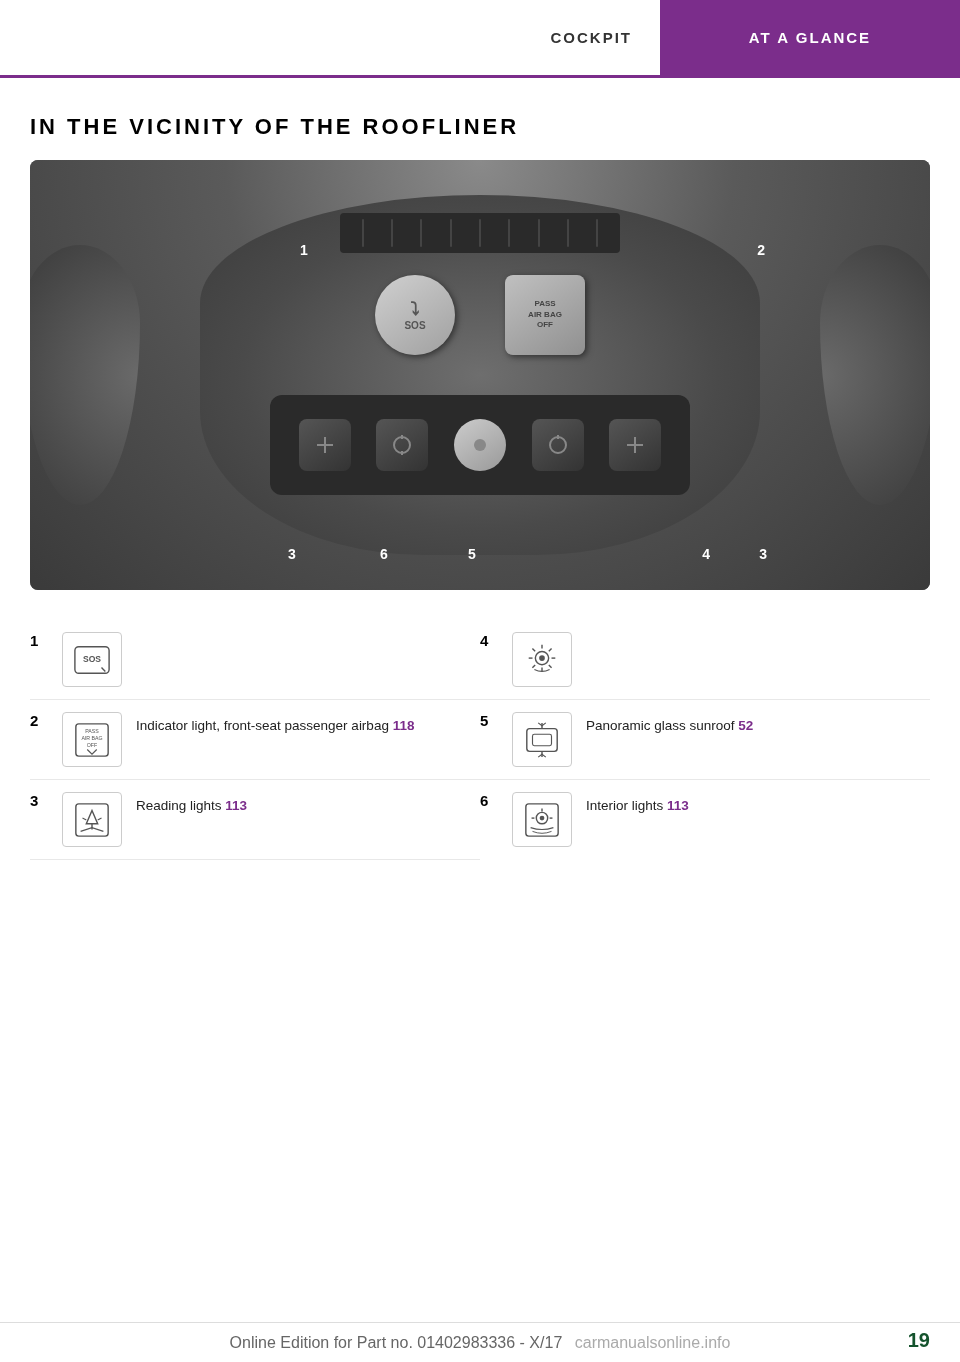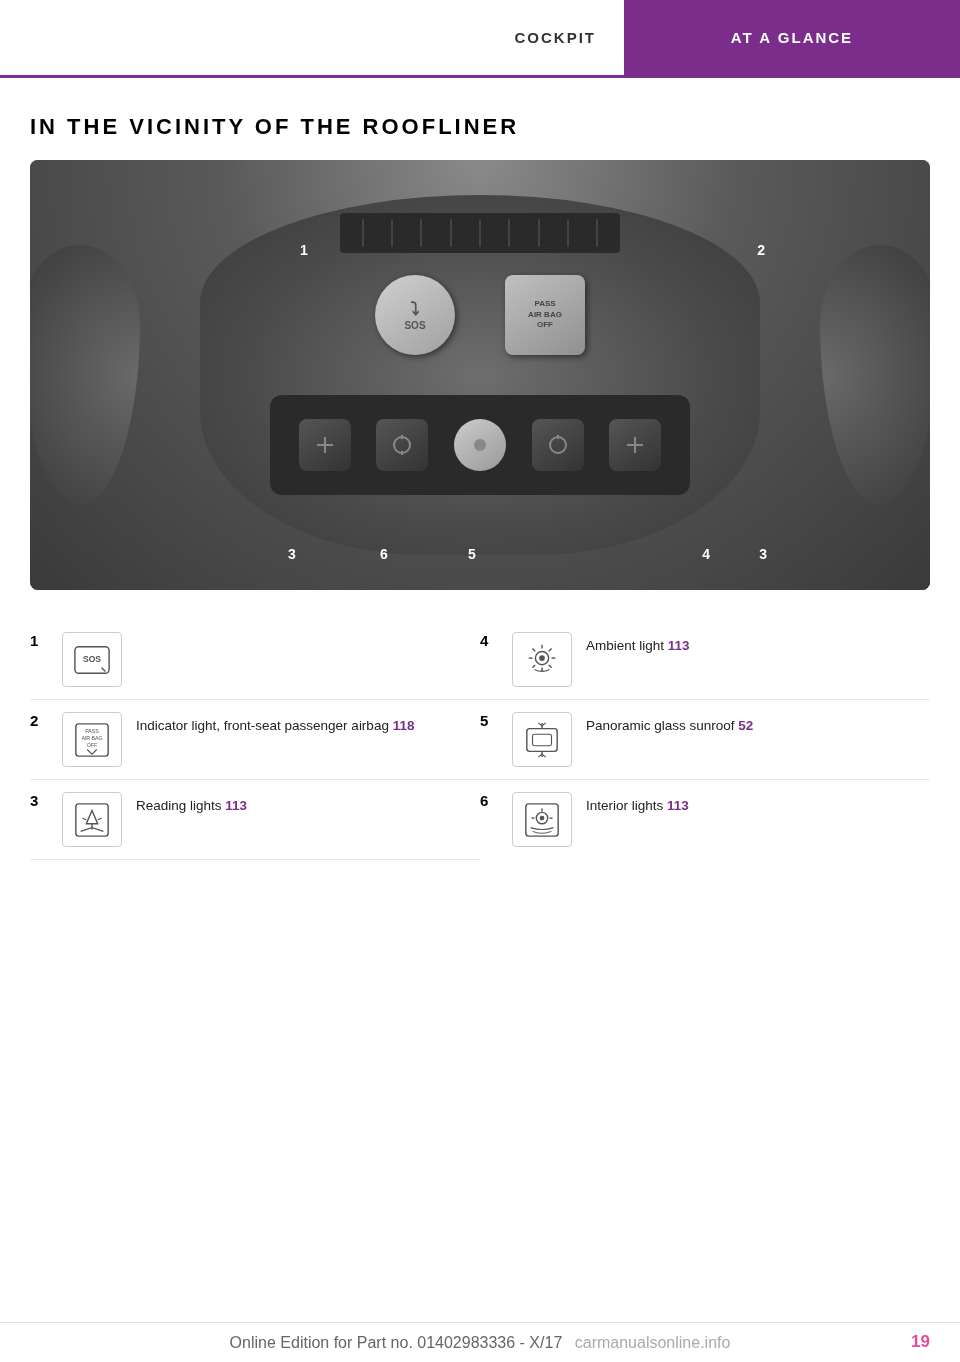--- a/index.html
+++ b/index.html
@@ -19,21 +19,21 @@
     }
     .header-left {
       flex: 1;
       display: flex;
       align-items: center;
       justify-content: flex-end;
       padding-right: 28px;
       background: #fff;
     }
     .header-right {
-      width: 336px;
+      width: 300px;
       background: #7b2d8b;
       display: flex;
       align-items: center;
       justify-content: center;
     }
     .header-cockpit {
       font-size: 15px;
       font-weight: bold;
       letter-spacing: 2px;
       color: #333;
@@ -308,23 +308,23 @@
       border-top: 1px solid #ddd;
     }
     .footer-text {
       font-size: 16px;
       color: #666;
     }
     .page-number {
       position: absolute;
       bottom: 10px;
       right: 30px;
-      font-size: 17px;
-      font-weight: bold;
-      color: #ec4899;
+      font-size: 20px;
+      font-weight: bold;
+      color: #14532d;
     }
   </style>
 </head>
 <body>
 
 <div class="header">
   <div class="header-left">
     <span class="header-cockpit">COCKPIT</span>
   </div>
   <div class="header-right">
@@ -429,24 +429,20 @@
         <line x1="20" y1="28" x2="20" y2="32" stroke="#555" stroke-width="1.5"></line>
         <line x1="6" y1="18" x2="10" y2="18" stroke="#555" stroke-width="1.5"></line>
         <line x1="30" y1="18" x2="34" y2="18" stroke="#555" stroke-width="1.5"></line>
         <line x1="9.9" y1="7.9" x2="12.8" y2="10.8" stroke="#555" stroke-width="1.5"></line>
         <line x1="27.2" y1="25.2" x2="30.1" y2="28.1" stroke="#555" stroke-width="1.5"></line>
         <line x1="30.1" y1="7.9" x2="27.2" y2="10.8" stroke="#555" stroke-width="1.5"></line>
         <line x1="12.8" y1="25.2" x2="9.9" y2="28.1" stroke="#555" stroke-width="1.5"></line>
         <path d="M12 30 Q20 34 28 30" fill="none" stroke="#555" stroke-width="1.2"></path>
       </svg>
     </div>
-    <div class="item-text">
-      <span>Ambient light</span>
-      <span> </span><span class="page-ref">113</span>
-    </div>
   </div>
 
   <div class="item-row">
     <span class="item-number">2</span>
     <div class="item-icon">
       <svg viewBox="0 0 40 40">
         <rect x="3" y="3" width="34" height="34" rx="3" fill="none" stroke="#555" stroke-width="1.5"></rect>
         <text x="20" y="13" text-anchor="middle" font-size="5.5" fill="#555">PASS</text>
         <text x="20" y="20" text-anchor="middle" font-size="5.5" fill="#555">AIR BAG</text>
         <text x="20" y="27" text-anchor="middle" font-size="5.5" fill="#555">OFF</text>

